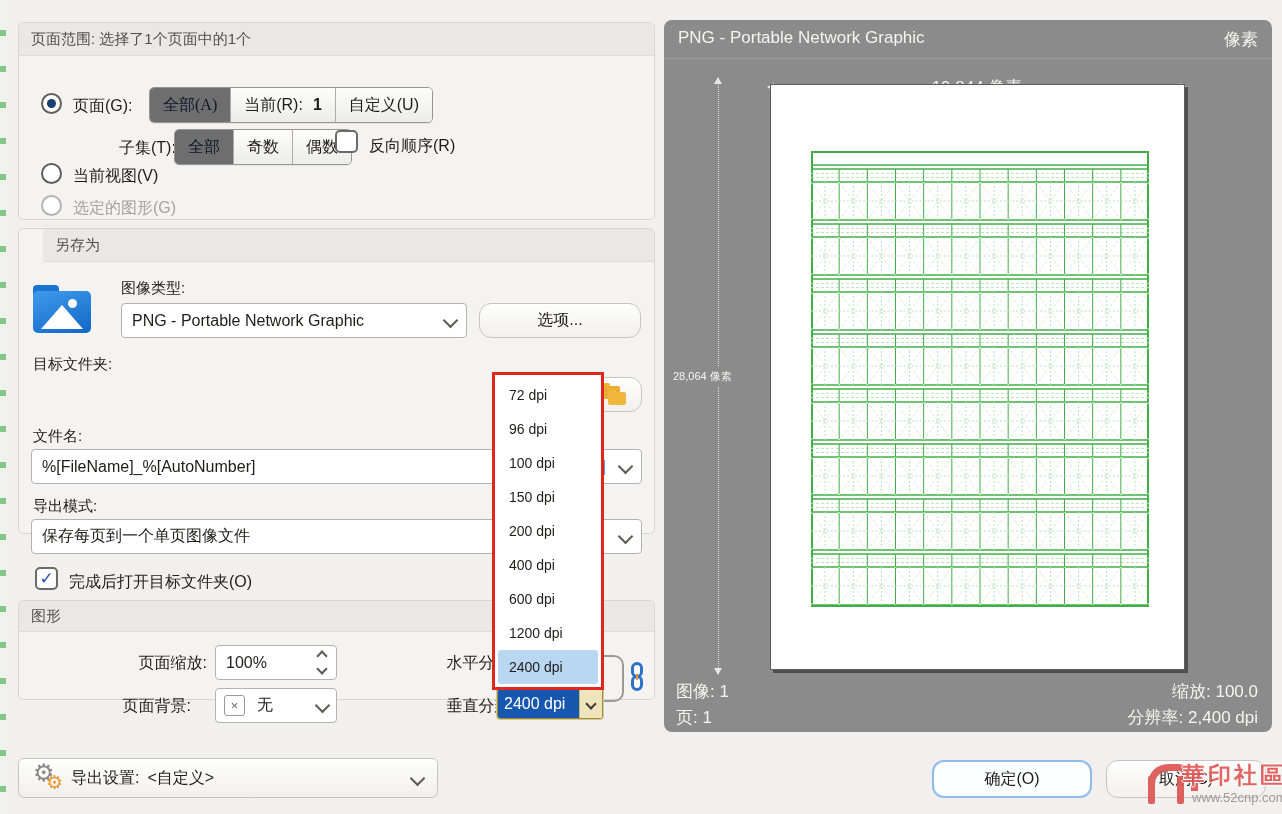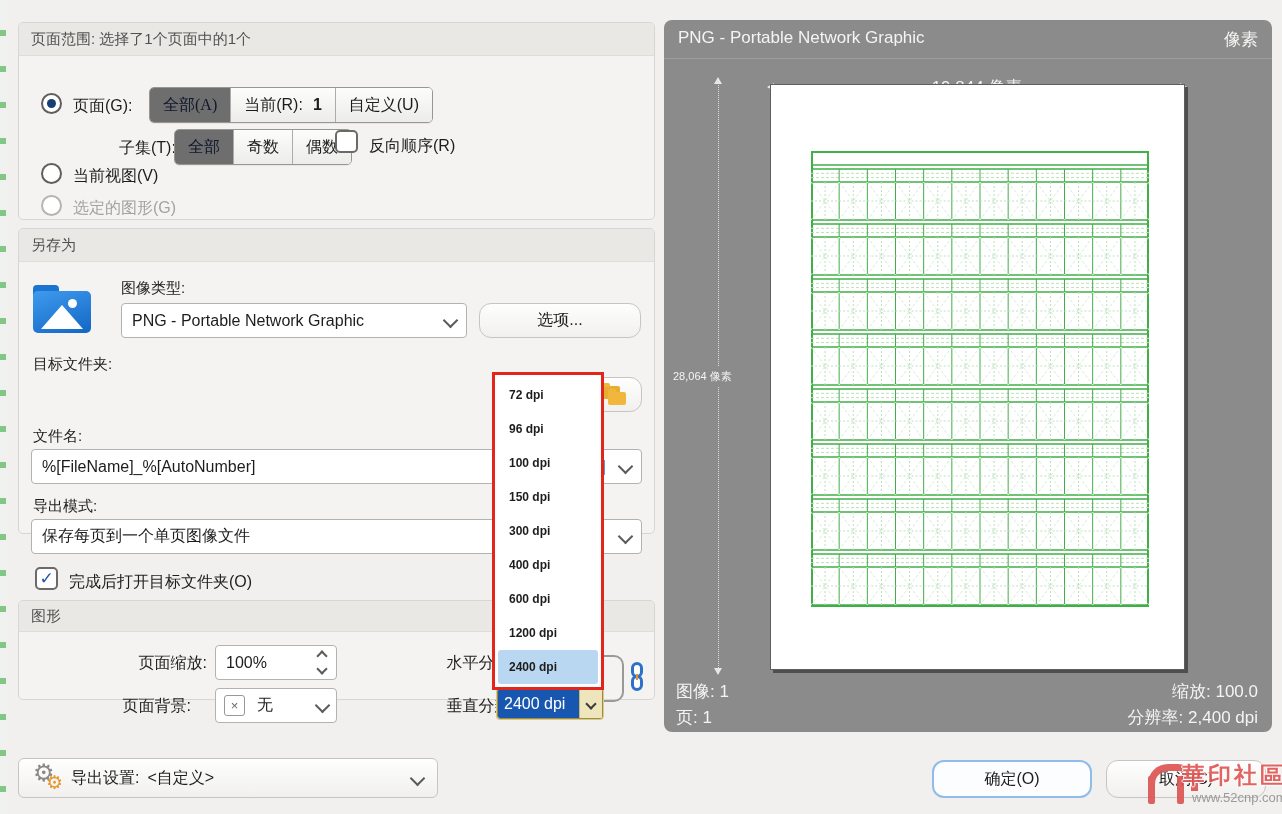--- a/index.html
+++ b/index.html
@@ -35,21 +35,21 @@
     display:flex;align-items:center;justify-content:center;font-size:16px;}
   .chev{width:9px;height:9px;border-right:2px solid #5c5b59;border-bottom:2px solid #5c5b59;
     transform:rotate(45deg);flex:none;}
   .chev.sm{width:6px;height:6px;}
   .chev.up{transform:rotate(-135deg);}
   .lbl{white-space:nowrap;}
   .rlbl{text-align:right;}
   
   .popup{left:492px;top:372px;width:112px;background:#fff;border:3px solid #e3261b;box-sizing:border-box;
     z-index:50;padding:3px 0;}
-  .popup .opt{height:34px;line-height:34px;padding-left:14px;font-size:12px;font-weight:bold;}
+  .popup .opt{height:34px;line-height:34px;padding-left:14px;font-size:14px;}
   .popup .opt.sel{background:#b9d7f1;margin:0 3px;padding-left:11px;border-radius:3px;}
   
   .vres{left:497px;top:688px;width:106px;height:31px;border:1px solid #a08c3e;border-radius:3px;display:flex;
     box-sizing:border-box;overflow:hidden;z-index:40;box-shadow:0 0 0 1px #d8c98c;}
   .vres .txt{flex:1;background:#1857b0;color:#fff;font-size:16px;display:flex;align-items:center;padding-left:6px;}
   .vres .dd{width:22px;background:#efe5bd;display:flex;align-items:center;justify-content:center;border-left:1px solid #c9b86a;}
   
   .pane{left:664px;top:20px;width:608px;height:712px;background:#8b8b8b;border-radius:8px;color:#f4f4f3;}
   .pane .sep{position:absolute;left:0;right:0;top:38px;height:1px;background:#9d9d9d;}
   .hdim{position:absolute;left:104px;top:67px;width:418px;border-top:1px dotted #dedede;}
@@ -123,21 +123,21 @@
       <div>偶数</div>
     </div>
     <div class="abs check" style="left:316px;top:107px;"></div>
     <div class="abs lbl" style="left:350px;top:113px;font-size:16px;">反向顺序(R)</div>
     <div class="abs radio" style="left:22px;top:140px;"></div>
     <div class="abs lbl" style="left:54px;top:143px;font-size:16px;">当前视图(V)</div>
     <div class="abs radio dis" style="left:22px;top:172px;"></div>
     <div class="abs lbl" style="left:54px;top:175px;font-size:16px;color:#a3a2a0;">选定的图形(G)</div>
   </div>
 
-  <div class="abs group" style="left:18px;top:228px;width:637px;height:306px;">
+  <div class="abs group" style="left:18px;top:228px;width:637px;height:306px;padding-left:24px;">
     <div class="group-h">
       <span>另存为</span>
     </div>
     <div class="abs picfolder" style="left:14px;top:56px;">
       <span class="tab abs"></span>
       <span class="body abs"></span>
       <span class="sun abs"></span>
       <span class="mt abs"></span>
     </div>
     <div class="abs lbl" style="left:102px;top:50px;">图像类型:</div>
@@ -204,21 +204,21 @@
     <span class="dd">
         <span class="chev sm" style="border-color:#3c3b39;"></span>
       </span>
   </div>
 
   <div class="abs popup" id="dpi-popup" style="border-color: rgb(227, 38, 27);">
       <div class="opt">72 dpi</div>
       <div class="opt">96 dpi</div>
       <div class="opt">100 dpi</div>
       <div class="opt">150 dpi</div>
-      <div class="opt">300 dpi</div>
+      <div class="opt">200 dpi</div>
       <div class="opt">400 dpi</div>
       <div class="opt">600 dpi</div>
       <div class="opt">1200 dpi</div>
       <div class="opt sel" style="background: rgb(185, 215, 241);">2400 dpi</div>
     </div>
 
   <div class="abs btn" style="left:18px;top:758px;width:420px;height:40px;border-radius:6px;justify-content:flex-start;padding:0 14px;">
     <span style="position:relative;width:38px;height:30px;">
       <span class="gear abs" style="left:0;top:-2px;">⚙</span>
       <span class="gear o abs" style="left:13px;top:10px;">⚙</span>

